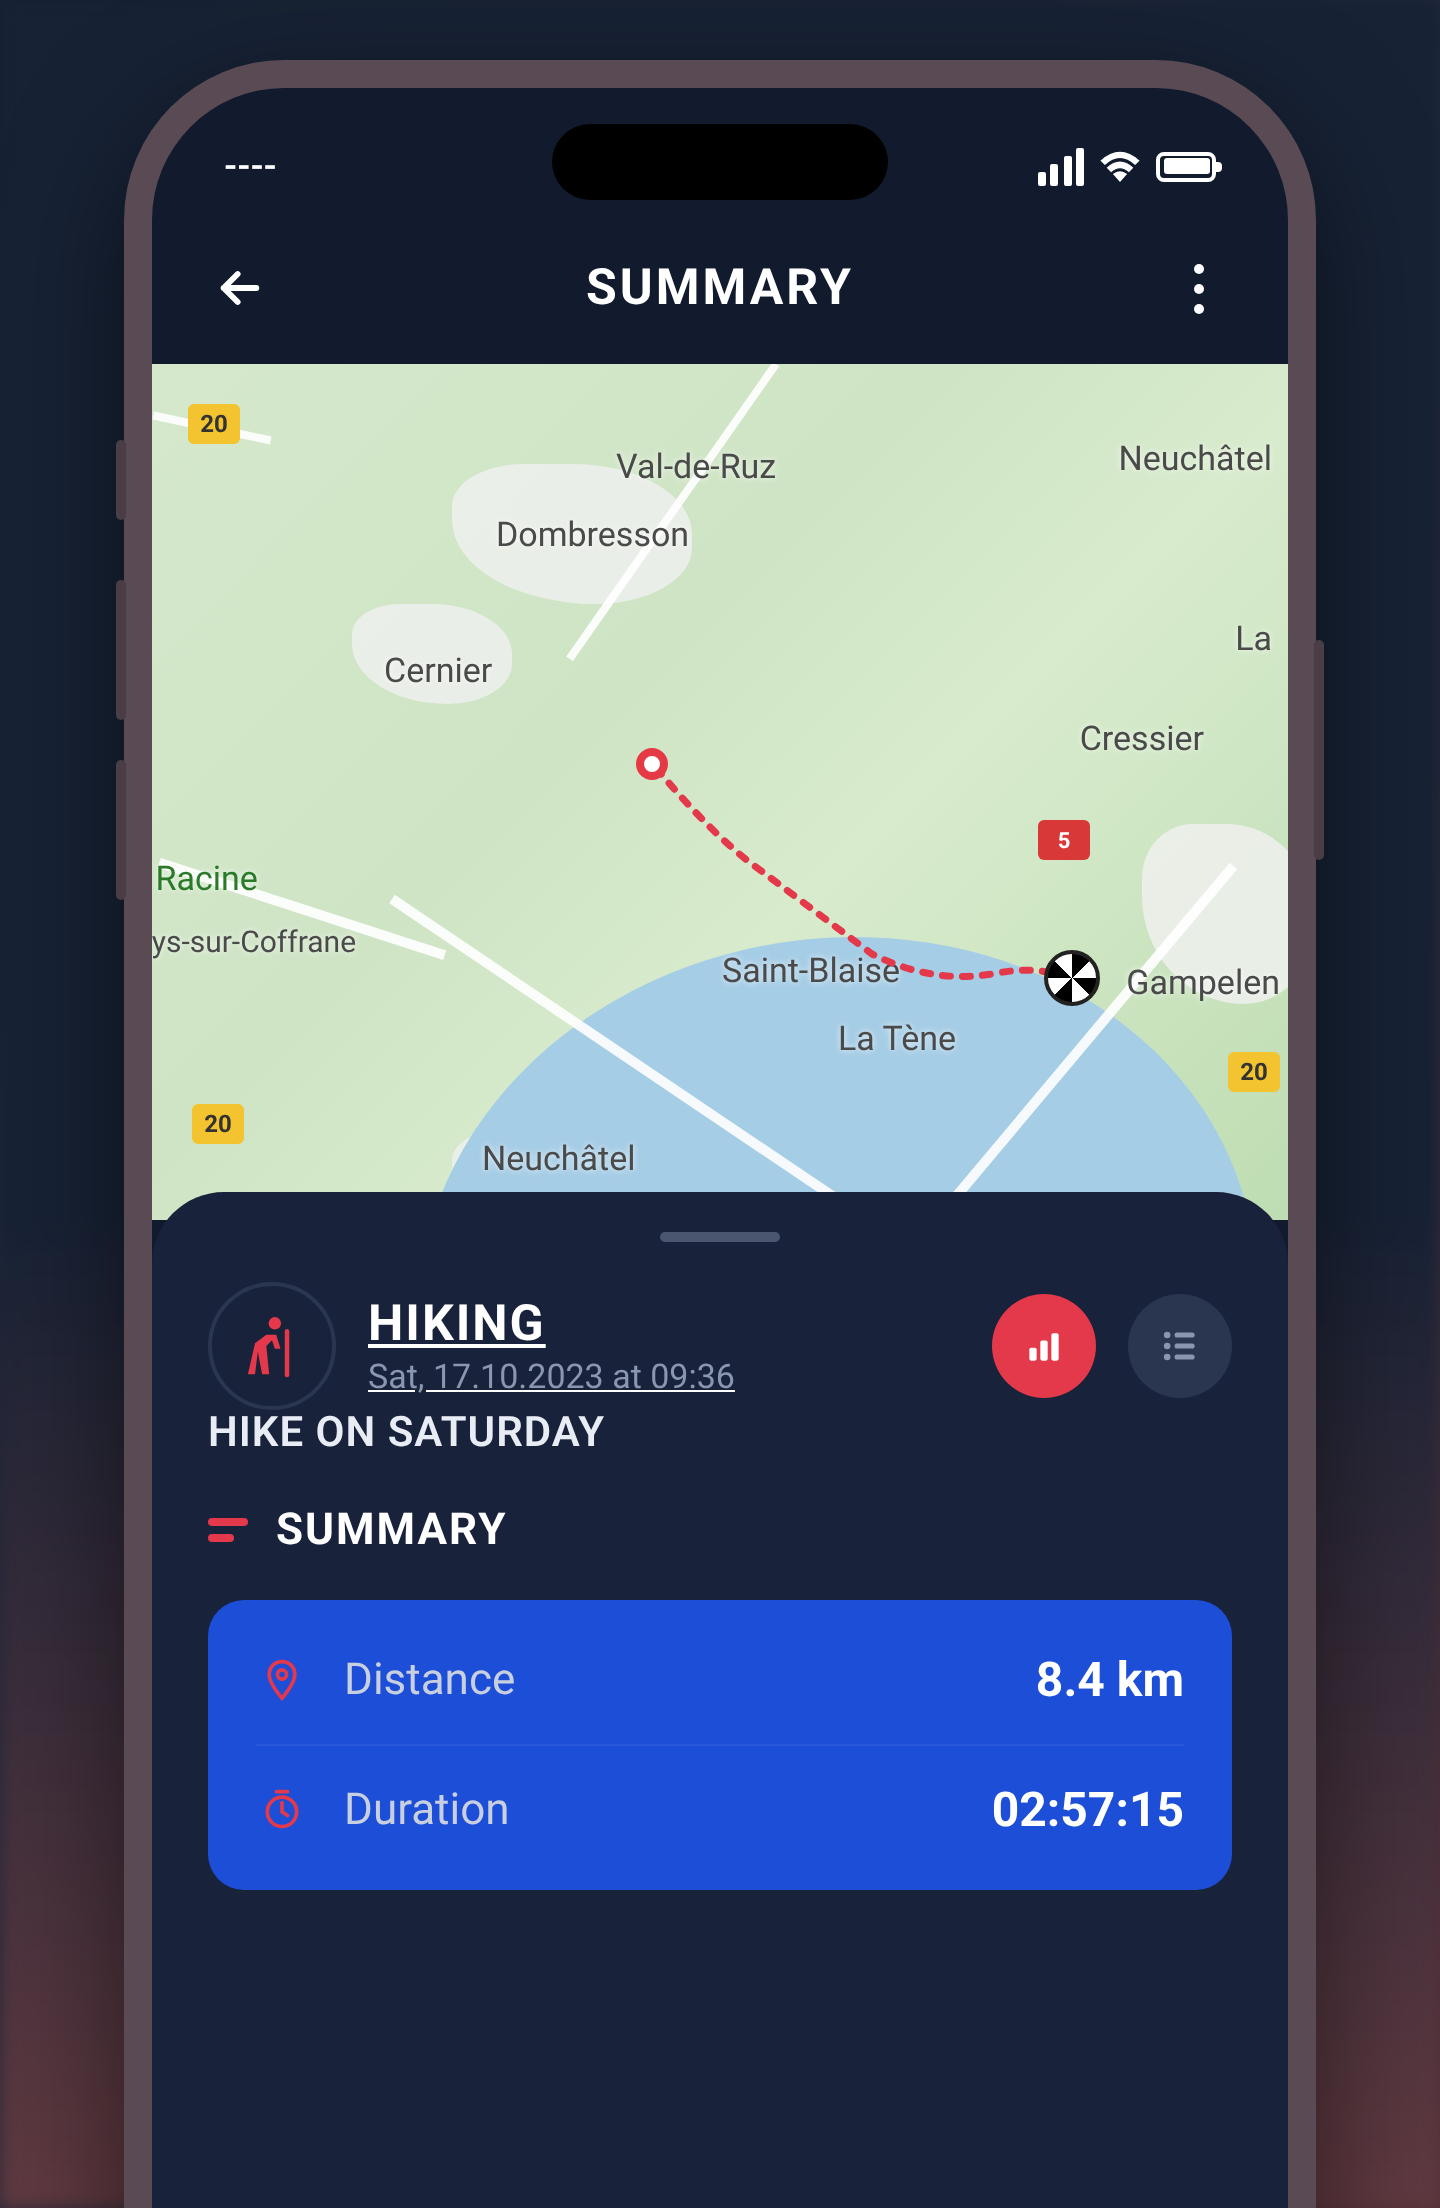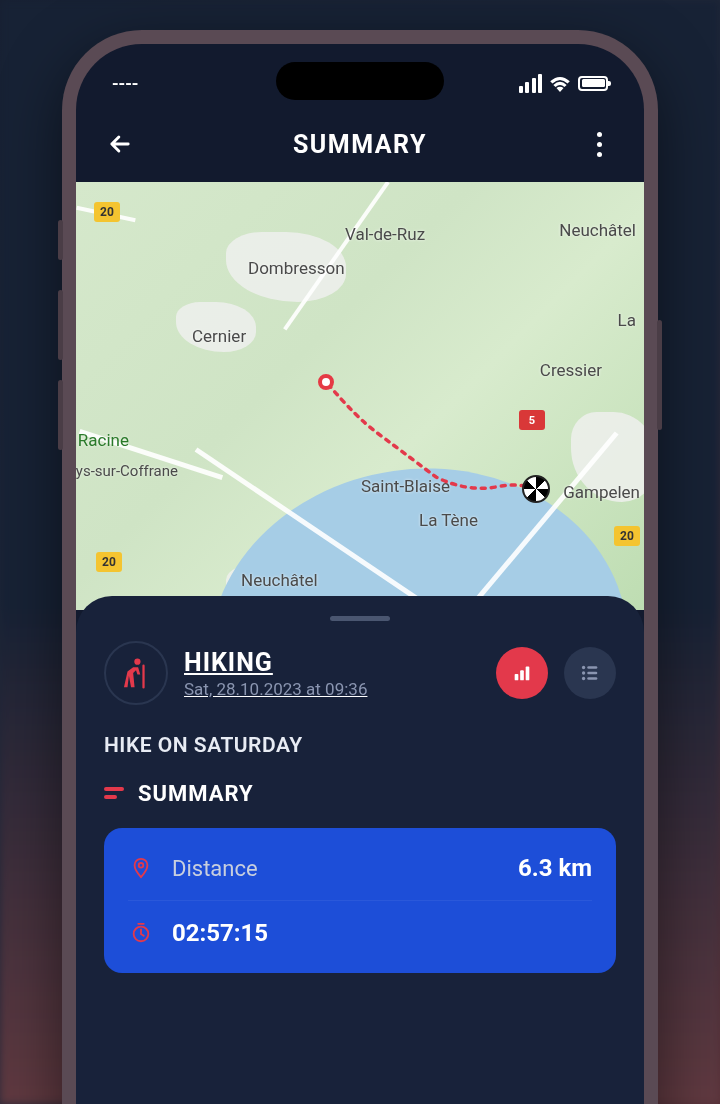--- a/index.html
+++ b/index.html
@@ -138,21 +138,21 @@
     width:64px; height:64px; border-radius:50%; border:2px solid #2a3650;
     display:flex; align-items:center; justify-content:center; flex-shrink:0;
   }
   .activity-icon svg { width:34px; height:34px; }
   .activity-text { flex:1;text-decoration:underline; }
   .activity-title { font-size:25px; font-weight:700; letter-spacing:1px;}
   .activity-date { font-size:17px; color:#8a95b0; margin-top:2px;}
   .circle-btn { width:52px; height:52px; border-radius:50%; display:flex; align-items:center; justify-content:center; cursor:pointer; flex-shrink:0;}
   .circle-btn.red { background:#e3394b; }
   .circle-btn.dark { background:#2a3650; }
-  .subtitle { font-size:21px; font-weight:600; color:#e8ecf4; margin-top:28px; letter-spacing:0.5px;}
+  .subtitle { font-size:21px; font-weight:600; color:#e8ecf4; letter-spacing:0.5px;}
   .no-desc { font-size:18px; color:#6a7590; margin-top:10px;}
   .section-title-row { display:flex; align-items:center; gap:12px; margin-top:24px;}
   .section-title { font-size:22px; font-weight:700; letter-spacing:1px;}
   .stat-card {
     background:#1d4ed8;
     border-radius:18px;
     margin-top:22px;
     padding: 8px 24px;
   }
   .stat-row { display:flex; align-items:center; padding: 18px 0; border-bottom: 1px solid rgba(255,255,255,0.06);}
@@ -217,21 +217,21 @@
       <div class="town" style="left:495px; top:230px; width:85px; height:90px;"></div>
       <div class="town" style="left:150px; top:380px; width:130px; height:60px;"></div>
       <div class="lake"></div>
 
       <div class="road-line" style="left:0; top:30px; width:60px; height:4px; transform:rotate(12deg);"></div>
       <div class="road-line" style="left:0; top:270px; width:150px; height:5px; transform:rotate(18deg);"></div>
       <div class="road-line" style="left:310px; top:0; width:4px; height:180px; transform:rotate(35deg); transform-origin:top;"></div>
       <div class="road-line" style="left:120px; top:265px; width:310px; height:5px; transform:rotate(34deg); transform-origin:left;"></div>
       <div class="road-line" style="left:380px; top:440px; width:250px; height:5px; transform:rotate(-50deg); transform-origin:left;"></div>
 
-      <div class="map-label" style="top:42px; left:232px;margin-left:37px;">Val-de-Ruz</div>
+      <div class="map-label" style="top:42px; left:232px;">Val-de-Ruz</div>
       <div class="map-label" style="top:76px; left:172px;">Dombresson</div>
       <div class="map-label" style="top:144px; left:116px;">Cernier</div>
       <div class="map-label" style="top:38px; right:8px;">Neuchâtel</div>
       <div class="map-label" style="top:128px; right:8px;">La</div>
       <div class="map-label" style="top:178px; right:42px;">Cressier</div>
       <div class="map-label" style="top:294px; left:285px;">Saint-Blaise</div>
       <div class="map-label" style="top:328px; left:343px;">La Tène</div>
       <div class="map-label" style="top:300px; right:4px;">Gampelen</div>
       <div class="map-label" style="top:388px; left:165px;">Neuchâtel</div>
       <div class="map-label green" style="top:248px; left:-8px;">t Racine</div>
@@ -257,21 +257,21 @@
           <svg viewBox="0 0 24 24">
               <g fill="#e3394b">
                 <circle cx="13" cy="4" r="2.2"></circle>
                 <path d="M10 8 L13.5 8 L15 13 L13 13 L12 10 L10 12 L11 22 L8.5 22 L7 14 L6 22 L3.5 22 L6 11 Z"></path>
                 <rect x="16.5" y="6" width="1.6" height="17" rx="0.8"></rect>
               </g>
             </svg>
         </div>
         <div class="activity-text">
           <div class="activity-title">HIKING</div>
-          <div class="activity-date">Sat, 28.10.2023 at 09:36</div>
+          <div class="activity-date">Sat, 17.10.2023 at 09:36</div>
         </div>
         <div class="circle-btn red">
           <svg width="22" height="22" viewBox="0 0 24 24">
               <g fill="#fff">
                 <rect x="4" y="13" width="4" height="7" rx="1"></rect>
                 <rect x="10" y="9" width="4" height="11" rx="1"></rect>
                 <rect x="16" y="5" width="4" height="15" rx="1"></rect>
               </g>
             </svg>
         </div>
@@ -301,29 +301,30 @@
 
       <div class="stat-card">
         <div class="stat-row">
           <div class="stat-icon">
             <svg width="22" height="22" viewBox="0 0 24 24" fill="none">
                 <path d="M12 2 C8 2 5 5 5 9 C5 14 12 22 12 22 C12 22 19 14 19 9 C19 5 16 2 12 2 Z" stroke="#e3394b" stroke-width="2"></path>
                 <circle cx="12" cy="9" r="2.5" stroke="#e3394b" stroke-width="2"></circle>
               </svg>
           </div>
           <div class="stat-label">Distance</div>
-          <div class="stat-value">6.3 km</div>
+          <div class="stat-value">8.4 km</div>
         </div>
         <div class="stat-row">
           <div class="stat-icon">
             <svg width="22" height="22" viewBox="0 0 24 24" fill="none">
                 <circle cx="12" cy="13" r="8" stroke="#e3394b" stroke-width="2"></circle>
                 <path d="M12 8 V13 L15 15" stroke="#e3394b" stroke-width="2" stroke-linecap="round"></path>
                 <path d="M9 2 H15" stroke="#e3394b" stroke-width="2" stroke-linecap="round"></path>
               </svg>
           </div>
+          <div class="stat-label">Duration</div>
           <div class="stat-value">02:57:15</div>
         </div>
       </div>
 
     </div>
   </div>
 </div>
 
 </body></html>

